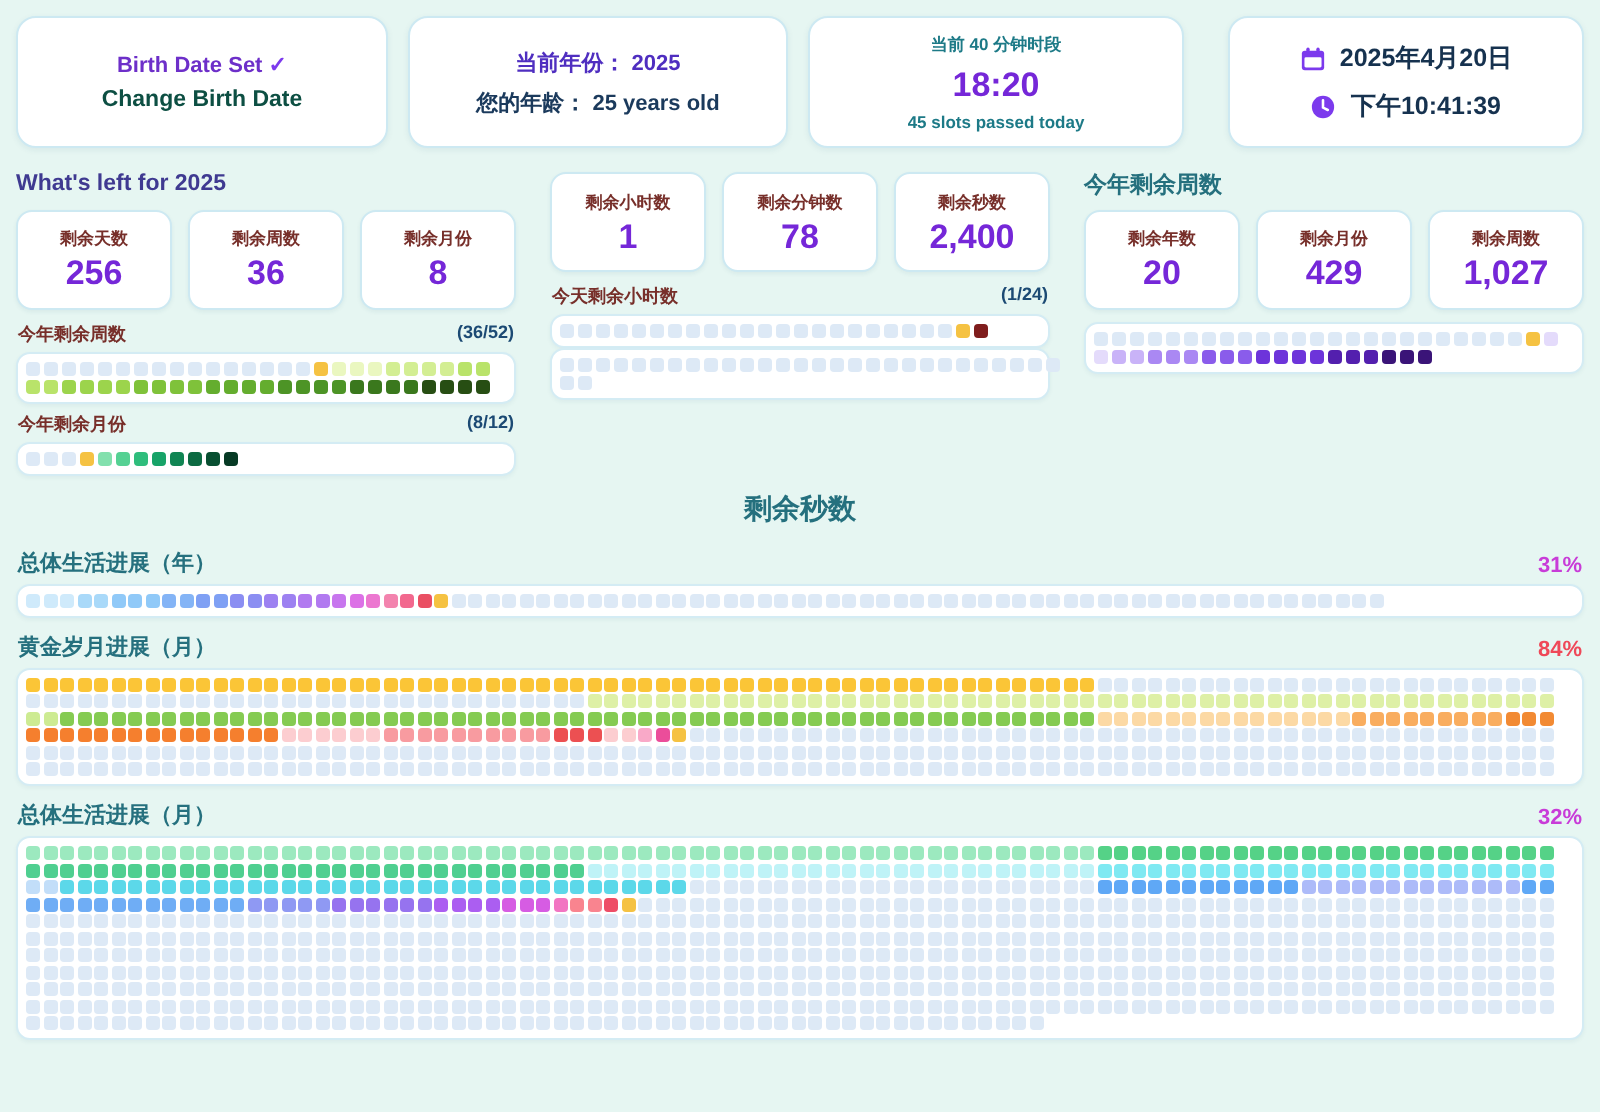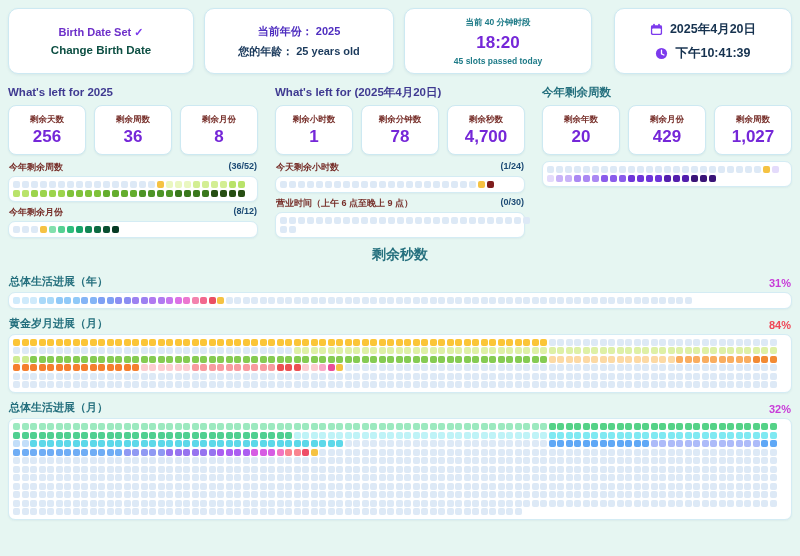--- a/index.html
+++ b/index.html
@@ -204,33 +204,32 @@
           <div class="sq" style="background: rgb(47, 189, 124);"></div>
           <div class="sq" style="background: rgb(23, 163, 104);"></div>
           <div class="sq" style="background: rgb(16, 133, 83);"></div>
           <div class="sq" style="background: rgb(12, 106, 66);"></div>
           <div class="sq" style="background: rgb(8, 79, 49);"></div>
           <div class="sq" style="background: rgb(6, 58, 36);"></div>
         </div>
     </section>
 
     <section>
-      <h3 class="en">What's left for (2025年4月20日)</h3>
       <div class="stats">
         <div class="stat-card">
           <div class="stat-label">剩余小时数</div>
           <div class="stat-value">1</div>
         </div>
         <div class="stat-card">
           <div class="stat-label">剩余分钟数</div>
           <div class="stat-value">78</div>
         </div>
         <div class="stat-card">
           <div class="stat-label">剩余秒数</div>
-          <div class="stat-value">4,700</div>
+          <div class="stat-value">2,400</div>
         </div>
       </div>
       <div class="bar-head">
         <span class="bar-label">今天剩余小时数</span>
         <span class="bar-count">(1/24)</span>
       </div>
       <div class="squares" style="grid-template-columns: repeat(28, 7px);">
           <div class="sq" style="background: rgb(221, 233, 246);"></div>
           <div class="sq" style="background: rgb(221, 233, 246);"></div>
           <div class="sq" style="background: rgb(221, 233, 246);"></div>
@@ -249,24 +248,20 @@
           <div class="sq" style="background: rgb(221, 233, 246);"></div>
           <div class="sq" style="background: rgb(221, 233, 246);"></div>
           <div class="sq" style="background: rgb(221, 233, 246);"></div>
           <div class="sq" style="background: rgb(221, 233, 246);"></div>
           <div class="sq" style="background: rgb(221, 233, 246);"></div>
           <div class="sq" style="background: rgb(221, 233, 246);"></div>
           <div class="sq" style="background: rgb(221, 233, 246);"></div>
           <div class="sq" style="background: rgb(245, 194, 66);"></div>
           <div class="sq" style="background: rgb(127, 29, 29);"></div>
         </div>
-      <div class="bar-head">
-        <span class="bar-label">营业时间（上午 6 点至晚上 9 点）</span>
-        <span class="bar-count">(0/30)</span>
-      </div>
       <div class="squares" style="grid-template-columns: repeat(28, 7px);">
           <div class="sq" style="background: rgb(221, 233, 246);"></div>
           <div class="sq" style="background: rgb(221, 233, 246);"></div>
           <div class="sq" style="background: rgb(221, 233, 246);"></div>
           <div class="sq" style="background: rgb(221, 233, 246);"></div>
           <div class="sq" style="background: rgb(221, 233, 246);"></div>
           <div class="sq" style="background: rgb(221, 233, 246);"></div>
           <div class="sq" style="background: rgb(221, 233, 246);"></div>
           <div class="sq" style="background: rgb(221, 233, 246);"></div>
           <div class="sq" style="background: rgb(221, 233, 246);"></div>

